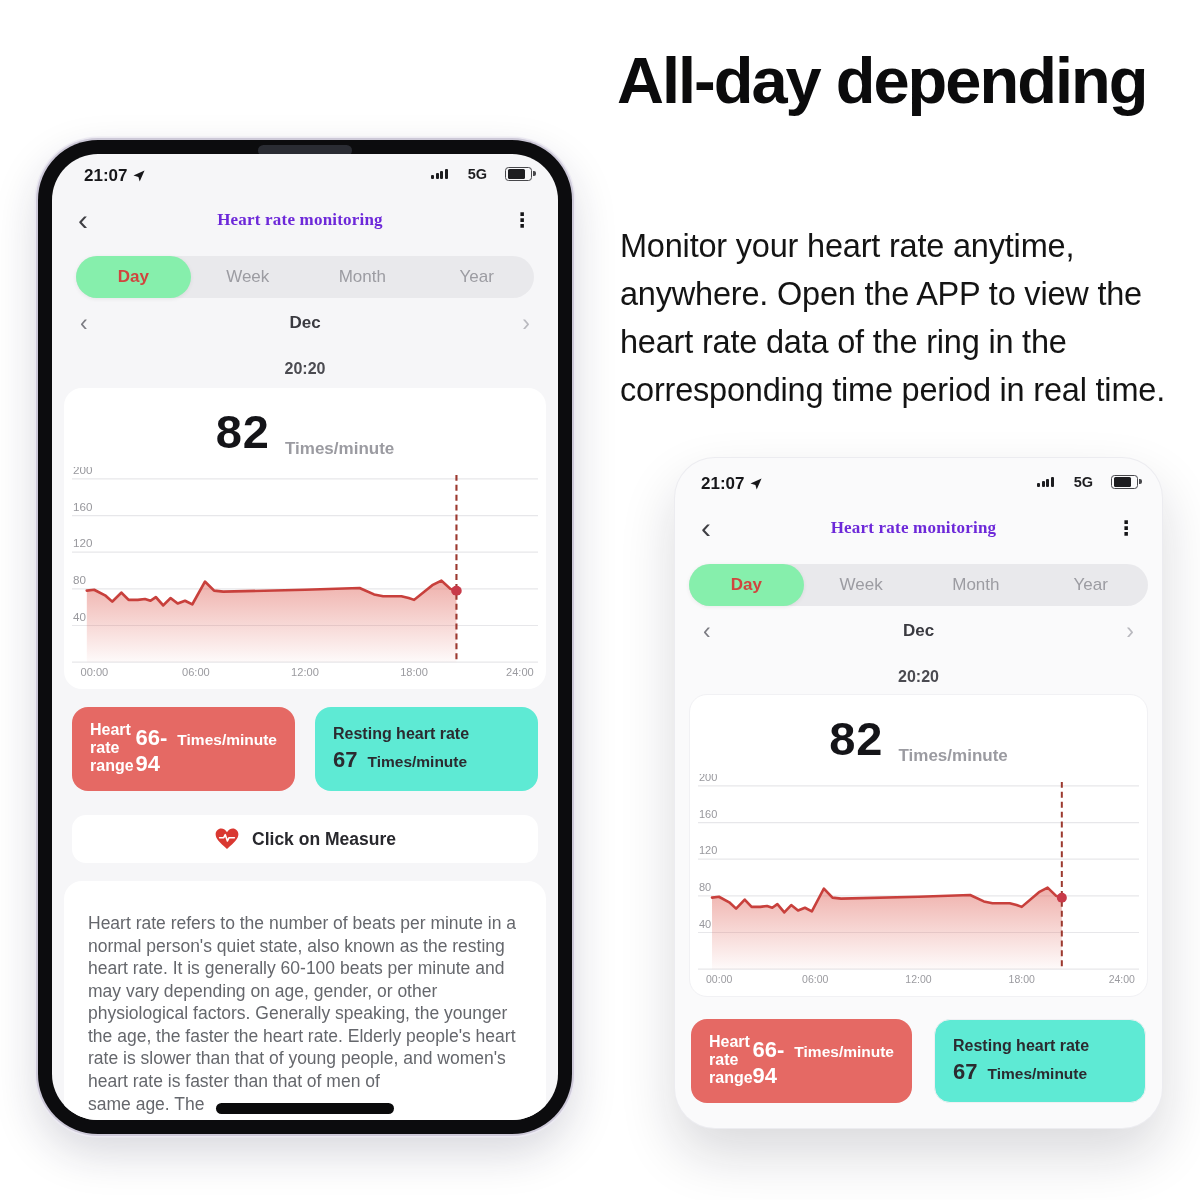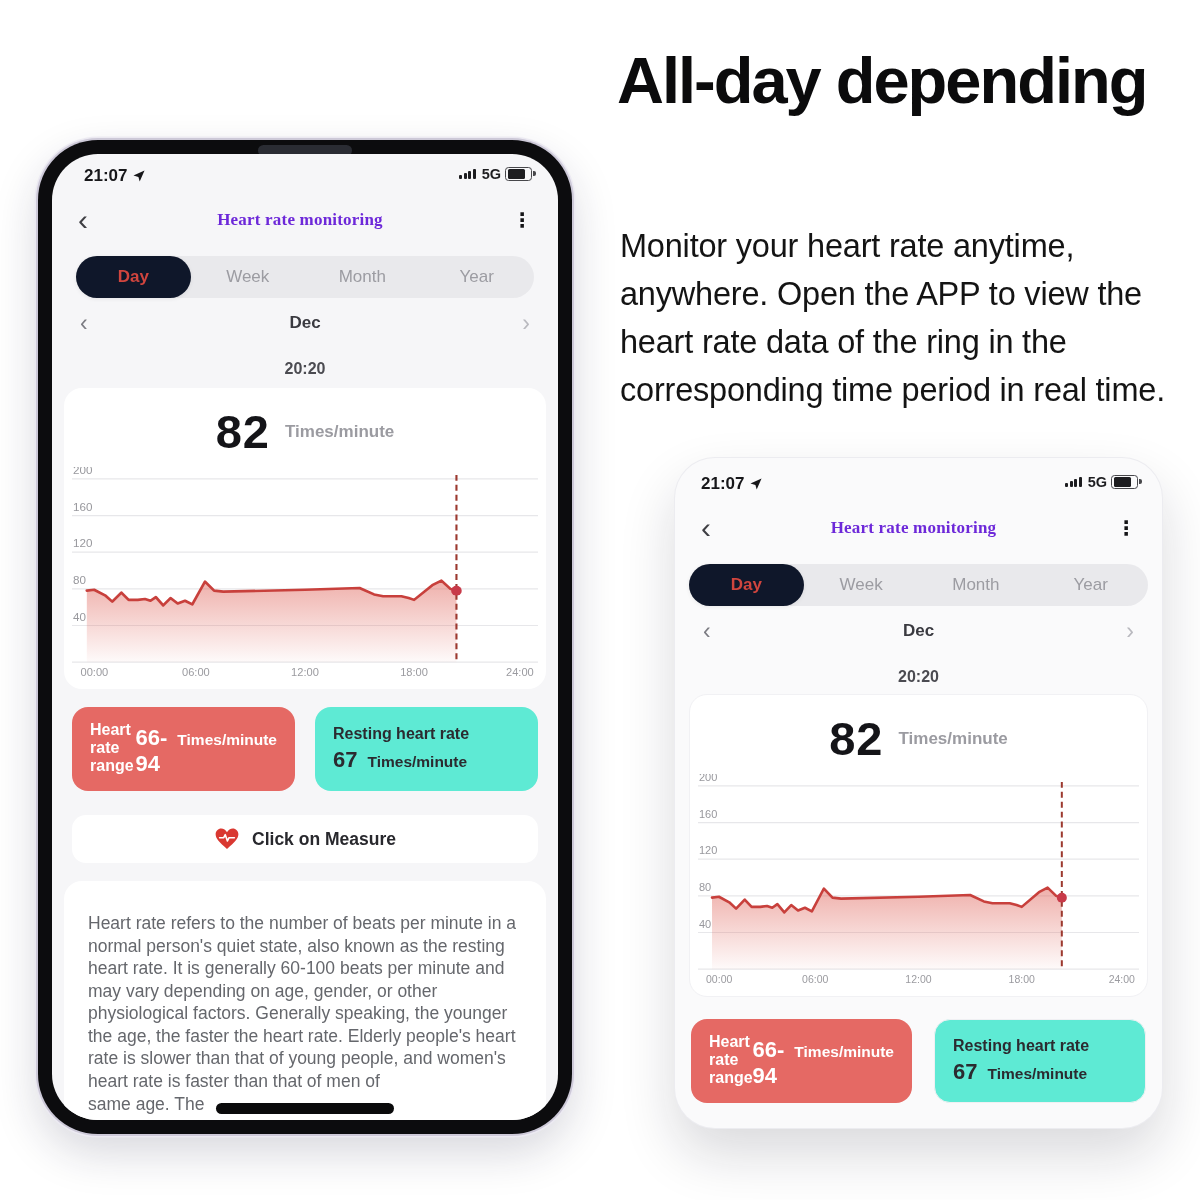--- a/index.html
+++ b/index.html
@@ -18,48 +18,48 @@
 
   
   .panel{position:absolute;left:675px;top:458px;width:487px;height:670px;background:#fafafb;border-radius:40px;overflow:hidden;
          box-shadow:0 0 0 1px #ececf0,0 26px 55px rgba(20,20,40,.16);}
 
   
   .statusbar{display:flex;justify-content:space-between;align-items:flex-start;padding:12px 26px 0 32px;}
   .panel .statusbar{padding:16px 24px 0 26px;}
   .sb-left{display:flex;align-items:center;gap:5px;}
   .sb-time{font-size:17px;font-weight:700;color:#17171a;}
-  .sb-right{display:flex;align-items:center;gap:4px;}
+  .sb-right{display:flex;align-items:center;gap:18px;}
   .sigbars{display:inline-flex;align-items:flex-end;gap:1.5px;margin-right:2px;}
   .sigbars i{display:block;width:3px;background:#1d1d20;border-radius:1px;}
   .sb-net{font-size:14.5px;font-weight:600;color:#1d1d20;}
   .batt{position:relative;width:25px;height:12.5px;border:1.5px solid #47474b;border-radius:3.5px;}
   .batt::before{content:"";position:absolute;left:1.5px;top:1.5px;bottom:1.5px;width:17px;background:#1d1d20;border-radius:1.5px;}
   .batt::after{content:"";position:absolute;right:-4.5px;top:3px;width:2.5px;height:5px;background:#47474b;border-radius:0 2px 2px 0;}
 
   .appheader{display:flex;align-items:center;justify-content:space-between;padding:16px 26px 0 26px;height:36px;}
   .back{font-size:30px;color:#3f3f44;line-height:0.8;font-weight:400;}
   .apptitle{font-size:17px;font-weight:700;color:#6d28d9;letter-spacing:0.2px;font-family:Liberation Serif, serif;}
   .kebab{font-size:20px;color:#141417;font-weight:700;}
 
   .tabs{margin:18px 24px 0;background:#e9e9ec;border-radius:21px;height:42px;display:flex;align-items:center;}
   .panel .tabs{margin:18px 14px 0;}
   .tab{flex:1;text-align:center;font-size:17px;color:#9c9ca2;font-weight:500;height:42px;line-height:42px;border-radius:21px;}
-  .tab.sel{background:#0f172a;color:#d0453e;font-weight:700;box-shadow:0 1px 4px rgba(0,0,0,.07);}
+  .tab.sel{background:#86efac;color:#d0453e;font-weight:700;box-shadow:0 1px 4px rgba(0,0,0,.07);}
 
   .datebar{display:flex;align-items:center;justify-content:space-between;padding:15px 28px 0;}
   .datelabel{font-size:17px;font-weight:700;color:#3a3a40;}
   .date-prev{color:#7c7c83;font-size:23px;line-height:0.8;}
   .date-next{color:#b9b9bf;font-size:23px;line-height:0.8;}
 
   .readtime{text-align:center;font-size:16px;font-weight:700;color:#4b4b51;margin-top:27px;}
 
   .chartcard{margin:10px 12px 0;background:#ffffff;border-radius:18px;padding:8px 8px 8px 8px;}
   .panel .chartcard{margin:8px 14px 0;border:1px solid #f1f1f4;}
-  .bigrow{display:flex;align-items:center;justify-content:center;gap:15px;margin-top:8px;}
+  .bigrow{display:flex;align-items:flex-end;justify-content:center;gap:15px;margin-top:8px;}
   .bigval{font-size:47px;font-weight:700;color:#141418;letter-spacing:1px;}
   .bigunit{font-size:17px;font-weight:700;color:#9b9ba1;}
   svg.chart{display:block;width:100%;height:214px;margin-top:8px;}
 
   .cardsrow{display:flex;gap:20px;margin:18px 20px 0;}
   .panel .cardsrow{margin:22px 16px 0;gap:22px;}
   .rangecard{flex:1;background:#e56964;border-radius:16px;color:#ffffff;padding:14px 18px;display:flex;justify-content:center;}
   .restcard{flex:1;background:#5eead4;border-radius:16px;color:#2b2b30;padding:14px 18px;display:flex;flex-direction:column;justify-content:center;}
   .panel .restcard{border:1px solid #f0f0f3;}
   .cardlabel{font-size:16px;font-weight:600;}

